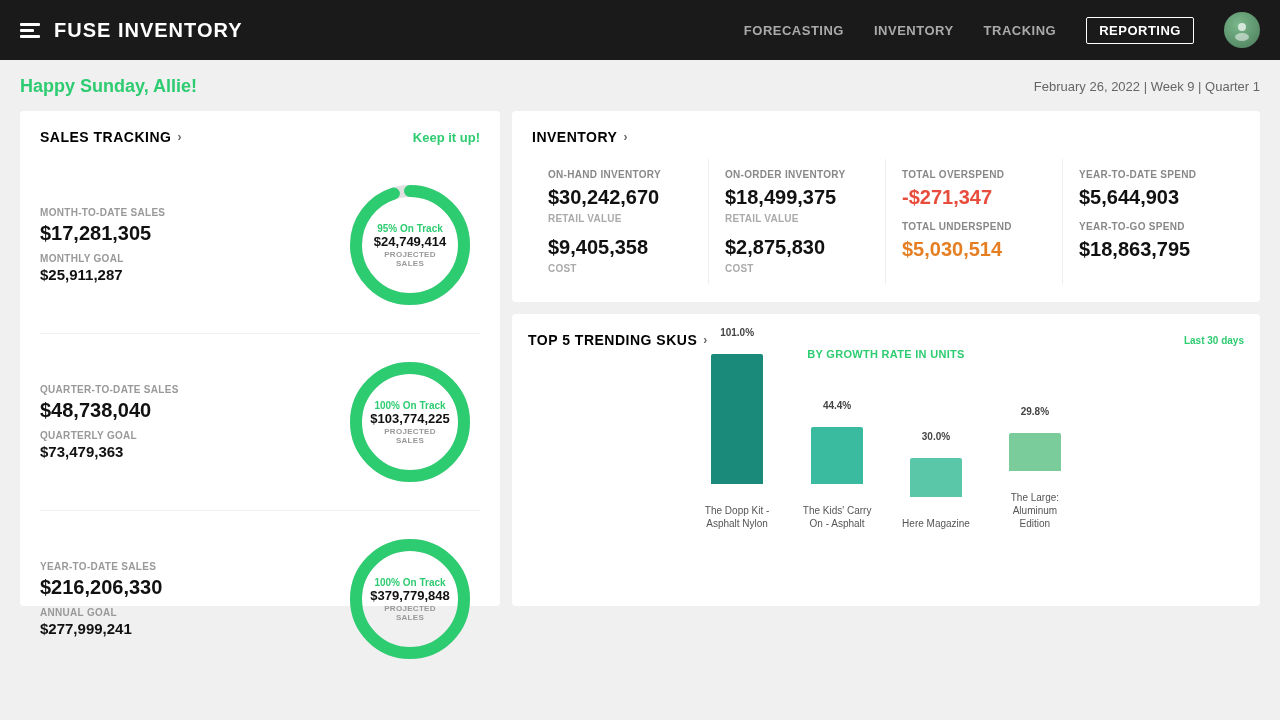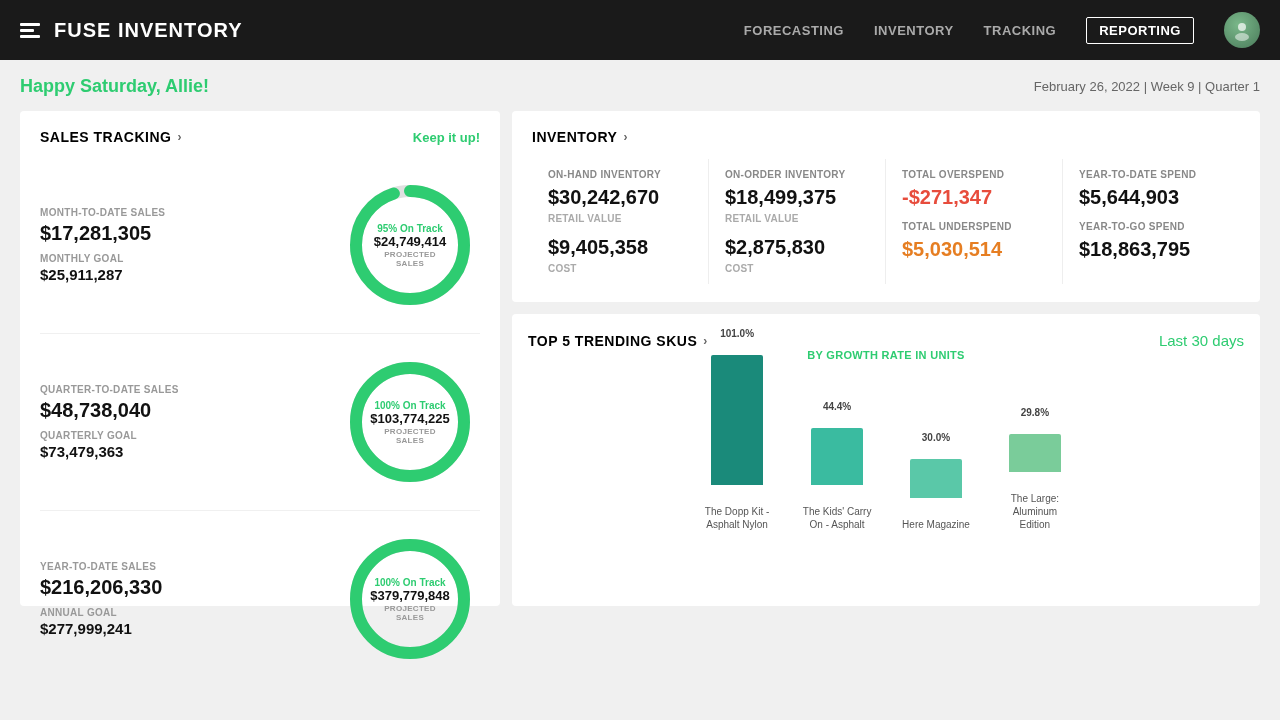--- a/index.html
+++ b/index.html
@@ -323,22 +323,22 @@
       line-height: 1.3;
       margin-top: 4px;
     }
 
     .chevron {
       font-size: 12px;
       color: #666;
     }
     .last30 {
       color: #2ecc71;
-      font-size: 15px;
-      font-weight: 400;
+      font-size: 10px;
+      font-weight: 700;
       cursor: pointer;
     }
   </style>
 </head>
 <body>
 
 <div class="header">
   <div class="header-left">
     <div class="header-logo-icon">
       <div class="logo-line"></div>
@@ -358,21 +358,21 @@
             <circle cx="11" cy="8" r="4" fill="rgba(255,255,255,0.7)"></circle>
             <ellipse cx="11" cy="18" rx="7" ry="4" fill="rgba(255,255,255,0.5)"></ellipse>
           </svg>
       </div>
     </div>
   </div>
 </div>
 
 <div class="main">
   <div class="greeting-bar">
-    <span class="greeting">Happy Saturday, Allie!</span>
+    <span class="greeting">Happy Sunday, Allie!</span>
     <span class="date-info">February 26, 2022  |  Week 9  |  Quarter 1</span>
   </div>
 
   <div class="panels">
 
     <div class="panel-left">
       <div class="panel-header">
         <span class="panel-title">
           <span>SALES TRACKING</span>
           <span class="chevron">›</span>

